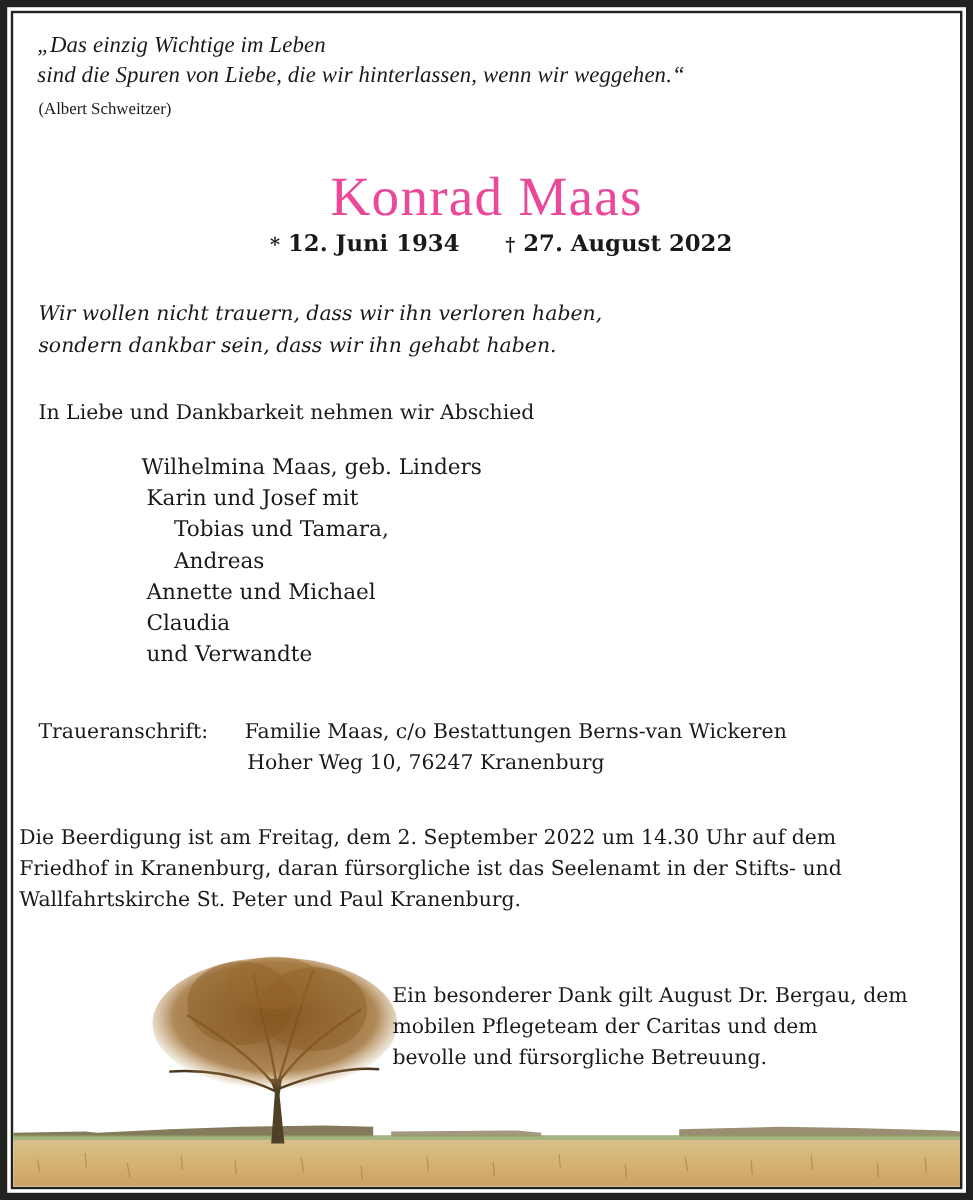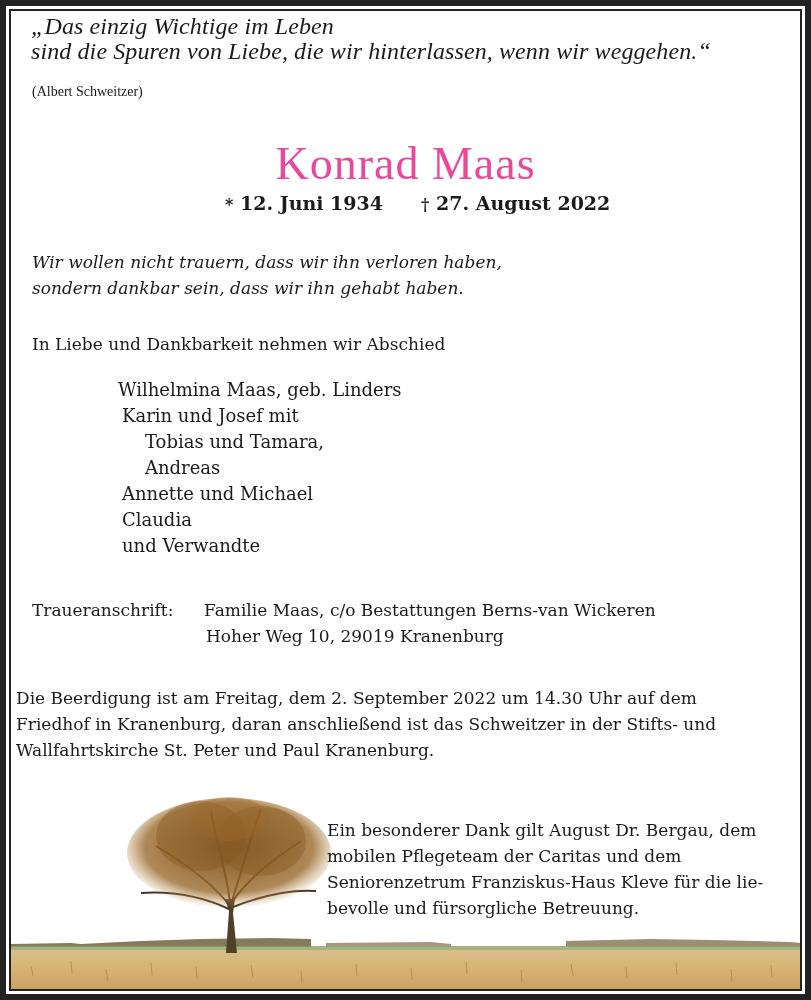--- a/index.html
+++ b/index.html
@@ -17,21 +17,21 @@
       background: #222;
     }
     .page {
       position: absolute; left: 11px; top: 11px; right: 11px; bottom: 11px;
       background: #ffffff; overflow: hidden;
       font-family: "DejaVu Serif", "Liberation Serif", serif;
       color: #1a1a1a;
     }
     .abs { position: absolute; white-space: nowrap; }
     .quote {
-      left: 20px; top: 3px; font-style: italic; font-size: 24px; line-height: 25px;
+      left: 20px; top: 14px; font-style: italic; font-size: 19px; line-height: 25px;
       font-family: "Liberation Serif", serif; letter-spacing: 0.1px;
     }
     .quote-author {
       left: 21px; top: 73px; font-size: 14px; font-family: "Liberation Serif", serif;
     }
     .name {
       left: 0; right: 0; top: 126px; text-align: center;
       font-size: 46px; font-family: "Liberation Serif", serif; letter-spacing: 1px;
       color: #ec4899;
     }
@@ -90,26 +90,26 @@
     <div class="i1">Annette und Michael</div>
     <div class="i1">Claudia</div>
     <div class="i1">und Verwandte</div>
   </div>
 
   <div class="abs body-text farewell">In Liebe und Dankbarkeit nehmen wir Abschied</div>
 
   <div class="abs body-text address-label">Traueranschrift:</div>
   <div class="abs body-text address-value">
     <div>Familie Maas, c/o Bestattungen Berns-van Wickeren</div>
-    <div style="padding-left:2px;">Hoher Weg 10, 29019 Kranenburg</div>
+    <div style="padding-left:2px;">Hoher Weg 10, 76247 Kranenburg</div>
   </div>
 
   <div class="abs body-text funeral">
     <div>Die Beerdigung ist am Freitag, dem 2. September 2022 um 14.30 Uhr auf dem</div>
-    <div>Friedhof in Kranenburg, daran anschließend ist das Schweitzer in der Stifts- und</div>
+    <div>Friedhof in Kranenburg, daran fürsorgliche ist das Seelenamt in der Stifts- und</div>
     <div>Wallfahrtskirche St. Peter und Paul Kranenburg.</div>
   </div>
 
   <svg class="landscape-svg" style="position:absolute; left:0; top:770px; width:789px; height:208px;" viewBox="0 0 789 208" preserveAspectRatio="none">
     <defs>
       <linearGradient id="fieldGrad" x1="0" y1="0" x2="0" y2="1">
         <stop offset="0" stop-color="#d8bf8a"></stop>
         <stop offset="0.5" stop-color="#d6b272"></stop>
         <stop offset="1" stop-color="#caa264"></stop>
       </linearGradient>
@@ -159,17 +159,16 @@
 
     <ellipse cx="218" cy="72" rx="102" ry="55" fill="url(#crownGrad)"></ellipse>
     <ellipse cx="190" cy="55" rx="45" ry="35" fill="#8a5a22" opacity="0.45"></ellipse>
     <ellipse cx="250" cy="60" rx="45" ry="35" fill="#8a5a22" opacity="0.45"></ellipse>
     <ellipse cx="218" cy="38" rx="40" ry="22" fill="#9a6a2c" opacity="0.4"></ellipse>
   </svg>
 
   <div class="abs body-text thanks">
     <div>Ein besonderer Dank gilt August Dr. Bergau, dem</div>
     <div>mobilen Pflegeteam der Caritas und dem</div>
-    <div>Seniorenzetrum Franziskus-Haus Kleve für die lie-</div>
     <div>bevolle und fürsorgliche Betreuung.</div>
   </div>
 
 </div>
 
 </body></html>

